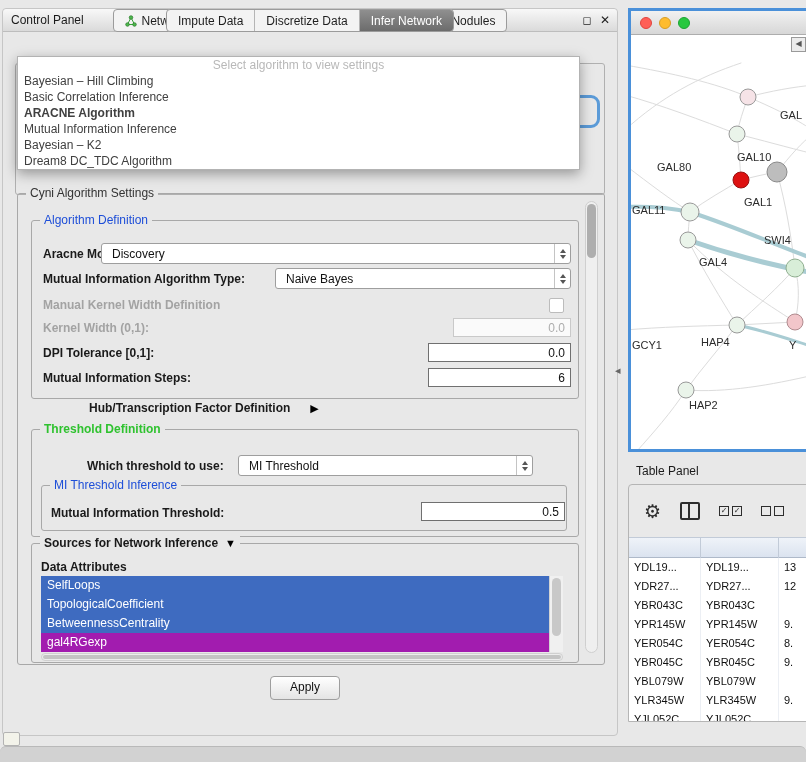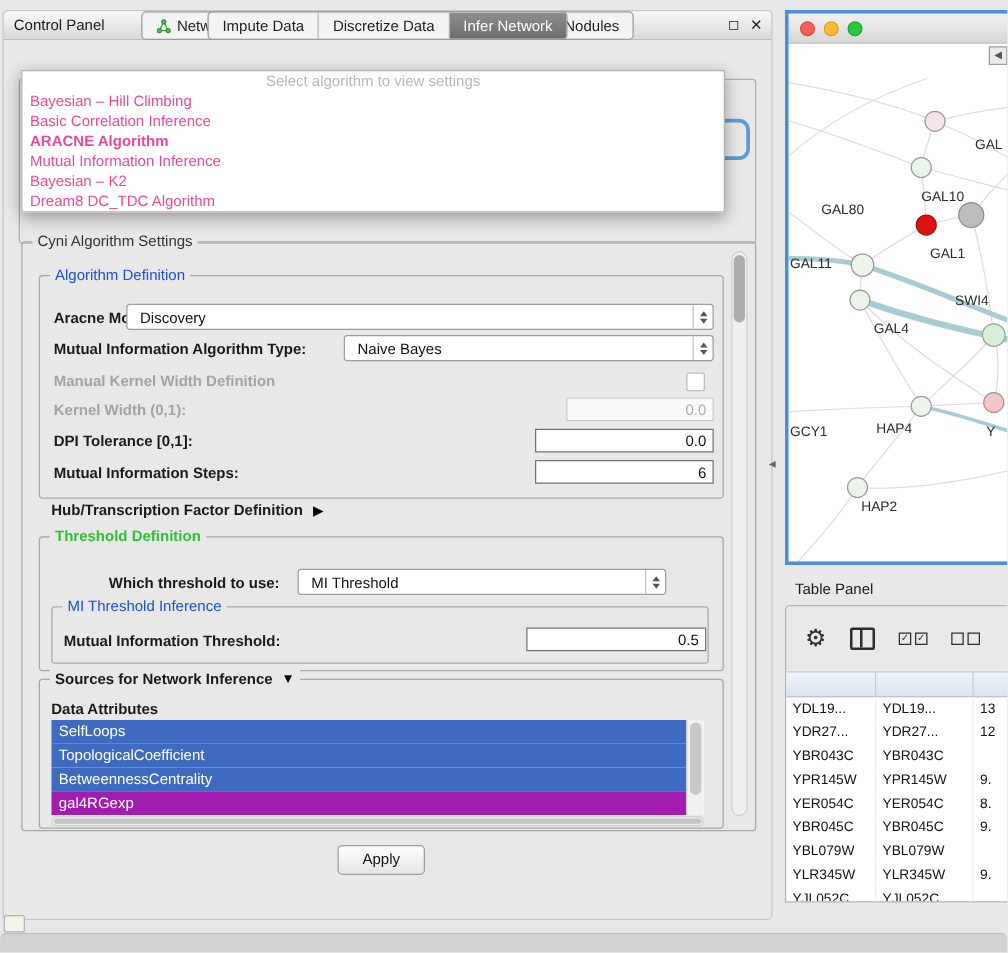--- a/index.html
+++ b/index.html
@@ -20,21 +20,21 @@
   .seg-control{display:flex;height:21px;border:1px solid #9b9b9b;border-radius:4px;background:#f3f3f3;overflow:hidden;}
   .seg{display:flex;align-items:center;gap:5px;padding:0 11px;font-size:12px;color:#1e1e1e;border-left:1px solid #b5b5b5;white-space:nowrap;}
   .seg:first-child{border-left:none;}
   .seg.selected{background:linear-gradient(#8f8f8f,#6c6c6c);color:#fff;}
 
   .ghost{position:absolute;left:12px;top:54px;width:588px;height:130px;border:1px solid #b0b0b0;border-radius:3px;}
   #help-ring{position:absolute;left:561px;top:86px;width:30px;height:27px;border:3px solid #5b9bd8;border-radius:9px;background:#e8e8e8;}
 
   
   #algo-popup{position:absolute;left:17px;top:56px;width:561px;background:#ffffff;border:1px solid #b3b3b3;box-shadow:0 4px 12px rgba(0,0,0,0.35);z-index:50;}
-  .opt{height:16px;line-height:16px;font-size:12px;color:#ec4899;padding:0 6px;white-space:nowrap;overflow:hidden;}
+  .opt{height:16px;line-height:16px;font-size:12px;color:#404040;padding:0 6px;white-space:nowrap;overflow:hidden;}
   .opt.placeholder{color:#b8b8b8;text-align:center;}
   .opt.sel{font-weight:bold;}
 
   
   .gbox{position:absolute;border:1px solid #a8a8a8;border-radius:3px;text-align:center;}
   .gtitle{position:absolute;top:-8px;left:8px;background:#e8e8e8;padding:0 4px;font-size:12px;white-space:nowrap;color:#333;}
   .gtitle.blue{color:#1d4ed8;font-weight:normal;}
   .gtitle.green{color:#2fc22f;font-weight:bold;}
   .gtitle.dark{color:#1a1a1a;font-weight:bold;display:flex;align-items:center;gap:7px;}
   #settings-group{left:14px;top:184px;width:586px;height:470px;}
@@ -67,21 +67,21 @@
   .field{position:absolute;height:19px;border:1px solid #707070;background:#fff;font-size:12px;text-align:right;padding:0 5px;box-sizing:border-box;font-family:inherit;color:#111;}
   .field.disabled{border-color:#c9c9c9;background:#fafafa;color:#adadad;}
   #kernel-field{left:450px;top:309px;width:118px;}
   #dpi-field{left:425px;top:334px;width:143px;}
   #steps-field{left:425px;top:359px;width:143px;}
   #mithr-field{left:418px;top:493px;width:144px;}
 
   .checkbox{position:absolute;width:13px;height:13px;background:#fff;border:1px solid #bcbcbc;border-radius:2px;}
   #manual-check{left:546px;top:289px;}
 
-  .expander{position:absolute;display:flex;align-items:flex-end;gap:8px;font-size:12px;font-weight:bold;color:#1a1a1a;}
+  .expander{position:absolute;display:flex;align-items:flex-end;gap:20px;font-size:12px;font-weight:bold;color:#1a1a1a;margin-left:48px;}
   #hub-header{left:38px;top:392px;}
   .tri{font-size:11px;color:#000;}
 
   #attr-list{position:absolute;left:38px;top:567px;width:522px;height:76px;background:#fff;overflow:hidden;}
   .attr-item{height:19px;line-height:19px;padding-left:6px;font-size:12px;color:#fff;background:#3e6bc0;width:calc(100% - 13px);box-sizing:border-box;white-space:nowrap;overflow:hidden;}
   #attr-vscroll{position:absolute;right:0;top:0;bottom:0;width:13px;background:#f0f0f0;border-left:1px solid #d2d2d2;}
   #attr-vthumb{position:absolute;left:2px;top:2px;width:9px;height:58px;background:#c8c8c8;border-radius:5px;}
   #attr-hscroll{position:absolute;left:38px;top:644px;width:522px;height:8px;background:#ededed;border:1px solid #d0d0d0;border-radius:4px;box-sizing:border-box;}
   #attr-hthumb{position:absolute;left:1px;top:1px;right:1px;bottom:1px;background:#c4c4c4;border-radius:3px;}
 

